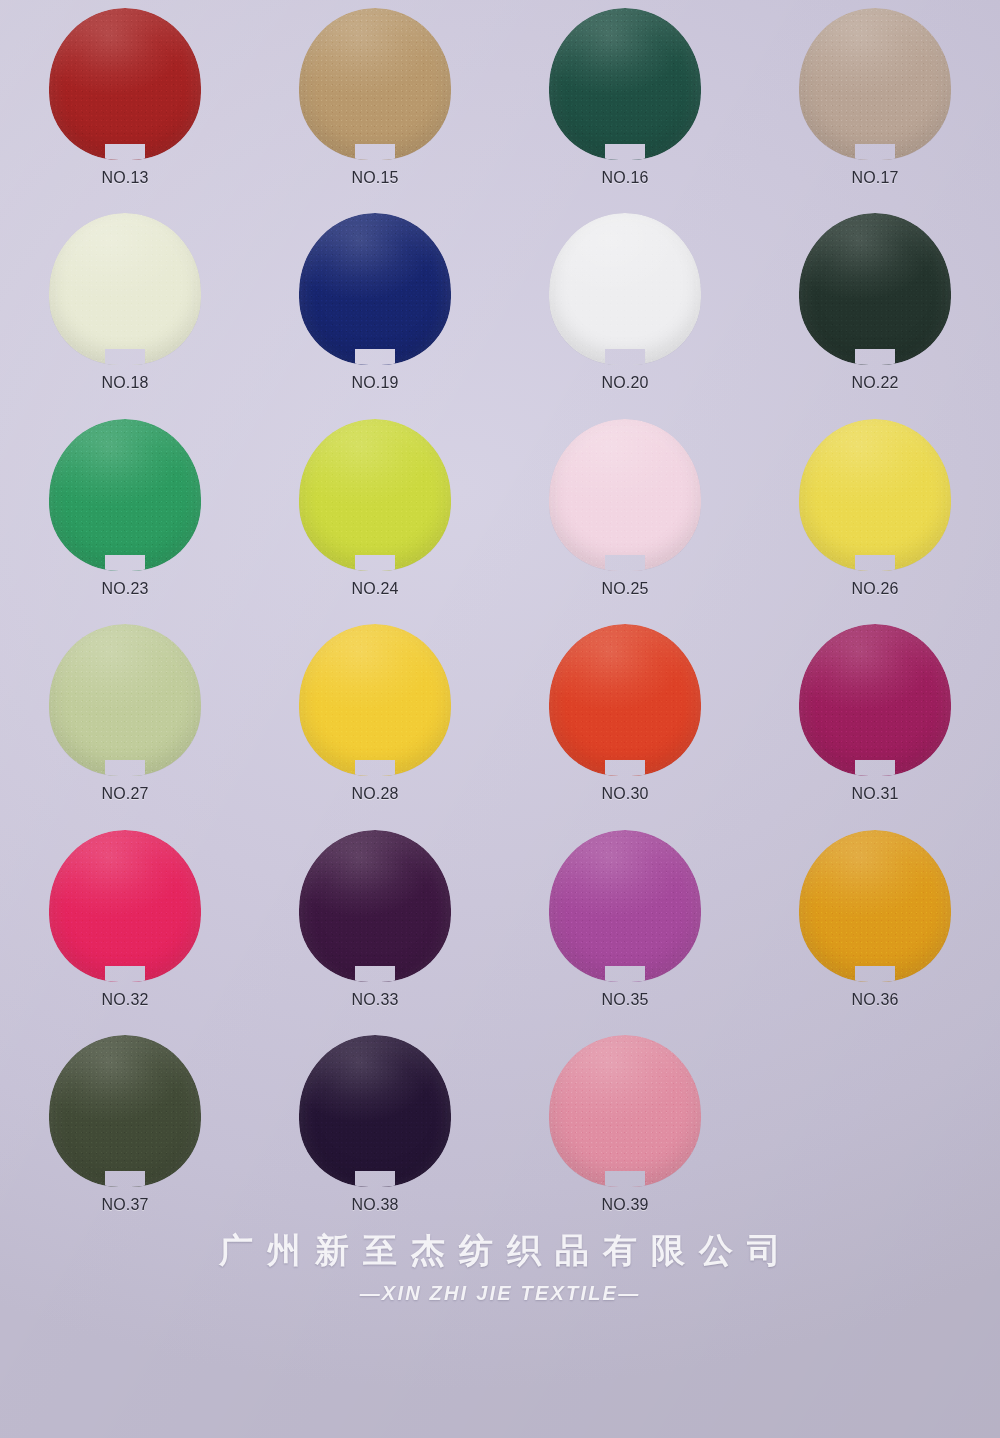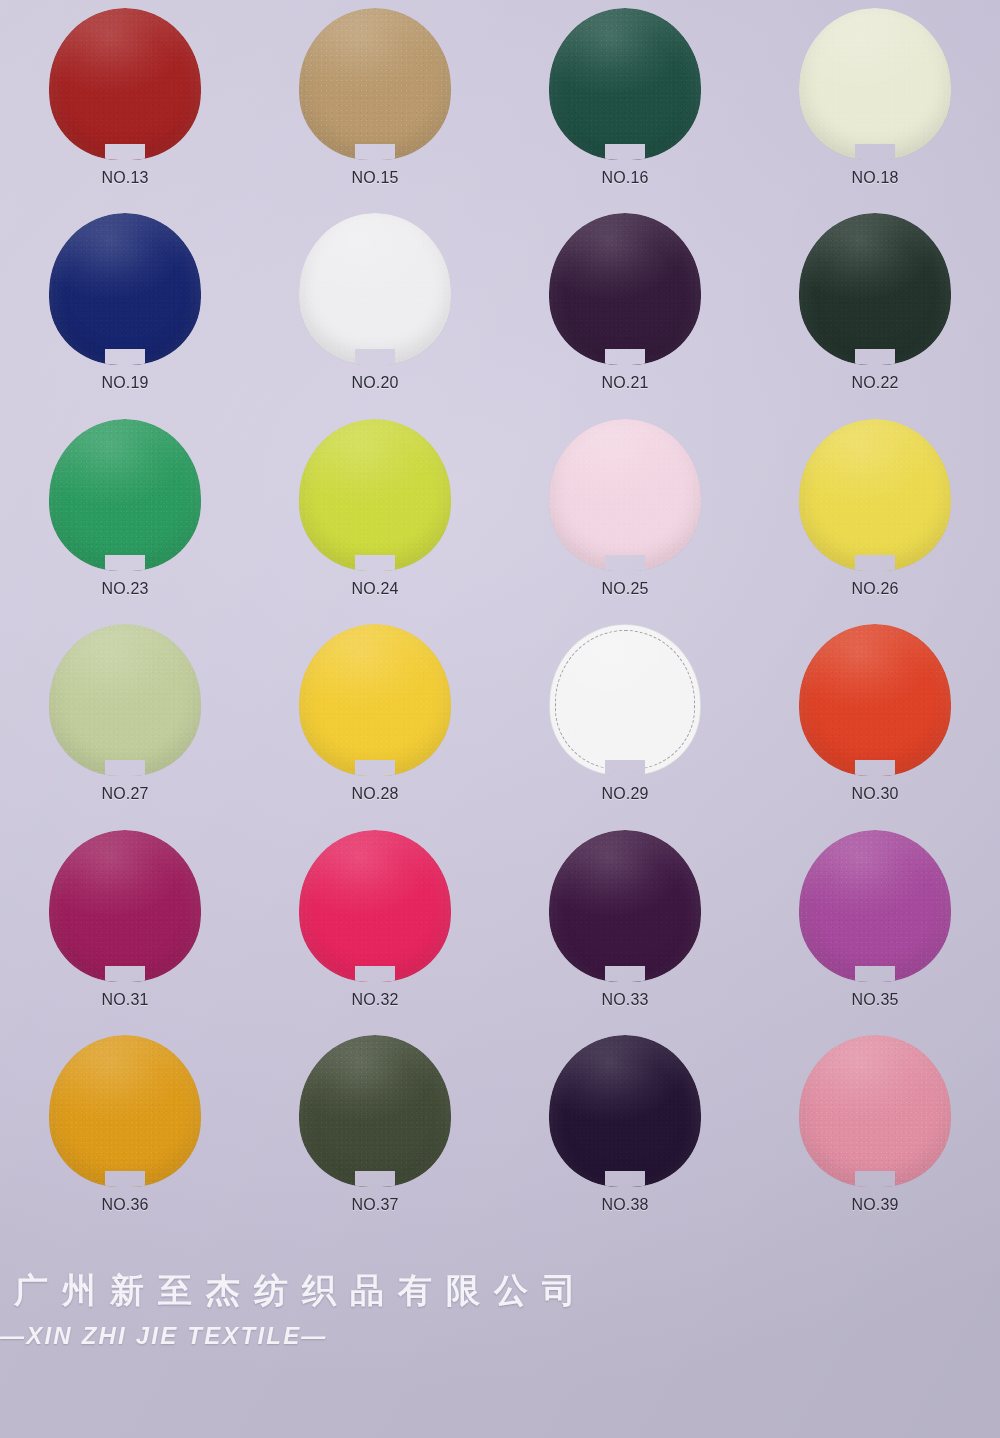--- a/index.html
+++ b/index.html
@@ -142,40 +142,40 @@
     text-align: center;
     white-space: nowrap;
     text-shadow: 0 1px 0 rgba(255,255,255,0.45);
   }
 
   
   .watermark {
     position: absolute;
     left: 0;
     right: 0;
-    top: 1268px;
+    top: 1228px;
     z-index: 5;
-    text-align: left;
+    text-align: center;
     pointer-events: none;
     user-select: none;
   }
   .wm-cn {
     font-family: "DejaVu Sans", sans-serif;
     font-size: 34px;
     font-weight: 700;
     letter-spacing: 14px;
     color: rgba(255,255,255,0.82);
     text-shadow: 0 1px 2px rgba(70,65,95,0.35);
     margin-left: 14px;
   }
   .wm-en {
     margin-top: 8px;
     font-family: "Liberation Sans", sans-serif;
     font-style: italic;
-    font-size: 24px;
+    font-size: 20px;
     font-weight: 600;
     letter-spacing: 2.2px;
     color: rgba(255,255,255,0.80);
     text-shadow: 0 1px 2px rgba(70,65,95,0.30);
   }
 </style>
 </head>
 <body>
 
 <div id="card" style="background-color: rgb(205, 200, 220);">
@@ -203,20 +203,29 @@
         <div class="chip-wrap">
           <div class="chip" style="background: rgb(31, 79, 67);">
             <div class="sheen"></div>
             <div class="tex"></div>
           </div>
         </div>
         <div class="label" style="color: rgb(44, 44, 56);">NO.16</div>
       </div>
       <div class="cell">
         <div class="chip-wrap">
+          <div class="chip" style="background: rgb(184, 163, 148);">
+            <div class="sheen"></div>
+            <div class="tex"></div>
+          </div>
+        </div>
+        <div class="label" style="color: rgb(44, 44, 56);">NO.17</div>
+      </div>
+      <div class="cell">
+        <div class="chip-wrap">
           <div class="chip" style="background: rgb(232, 234, 212);">
             <div class="sheen"></div>
             <div class="tex"></div>
           </div>
         </div>
         <div class="label" style="color: rgb(44, 44, 56);">NO.18</div>
       </div>
       <div class="cell">
         <div class="chip-wrap">
           <div class="chip" style="background: rgb(23, 37, 110);">
@@ -230,29 +239,20 @@
         <div class="chip-wrap">
           <div class="chip" style="background: rgb(238, 238, 240);">
             <div class="sheen"></div>
             <div class="tex"></div>
           </div>
         </div>
         <div class="label" style="color: rgb(44, 44, 56);">NO.20</div>
       </div>
       <div class="cell">
         <div class="chip-wrap">
-          <div class="chip" style="background: rgb(52, 27, 59);">
-            <div class="sheen"></div>
-            <div class="tex"></div>
-          </div>
-        </div>
-        <div class="label" style="color: rgb(44, 44, 56);">NO.21</div>
-      </div>
-      <div class="cell">
-        <div class="chip-wrap">
           <div class="chip" style="background: rgb(35, 51, 44);">
             <div class="sheen"></div>
             <div class="tex"></div>
           </div>
         </div>
         <div class="label" style="color: rgb(44, 44, 56);">NO.22</div>
       </div>
       <div class="cell">
         <div class="chip-wrap">
           <div class="chip" style="background: rgb(44, 154, 95);">
@@ -299,30 +299,20 @@
         <div class="label" style="color: rgb(44, 44, 56);">NO.27</div>
       </div>
       <div class="cell">
         <div class="chip-wrap">
           <div class="chip" style="background: rgb(242, 204, 53);">
             <div class="sheen"></div>
             <div class="tex"></div>
           </div>
         </div>
         <div class="label" style="color: rgb(44, 44, 56);">NO.28</div>
-      </div>
-      <div class="cell">
-        <div class="chip-wrap">
-          <div class="chip outlined" style="background: rgb(244, 244, 244);">
-            <div class="sheen"></div>
-            <div class="tex"></div>
-            <div class="stitch"></div>
-          </div>
-        </div>
-        <div class="label" style="color: rgb(44, 44, 56);">NO.29</div>
       </div>
       <div class="cell">
         <div class="chip-wrap">
           <div class="chip" style="background: rgb(221, 65, 38);">
             <div class="sheen"></div>
             <div class="tex"></div>
           </div>
         </div>
         <div class="label" style="color: rgb(44, 44, 56);">NO.30</div>
       </div>

